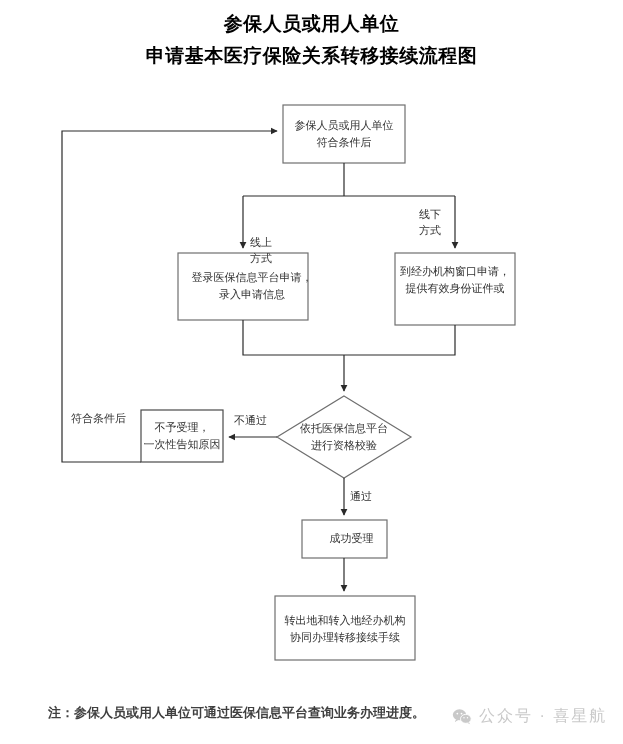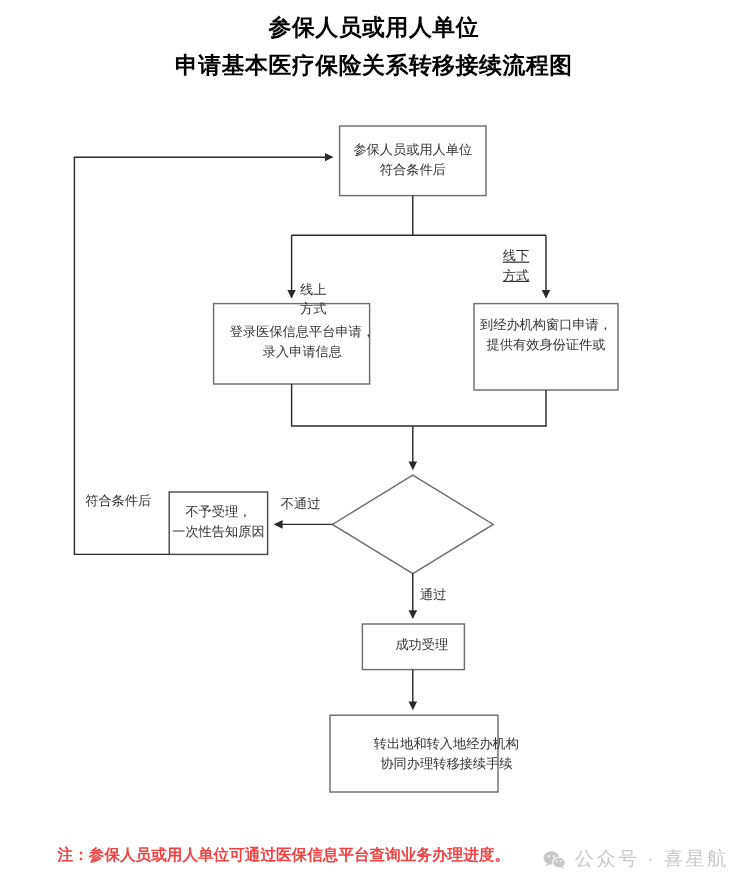--- a/index.html
+++ b/index.html
@@ -59,21 +59,21 @@
     color: #333;
     white-space: nowrap;
   }
   .footer-note {
     position: absolute;
     left: 48px;
     top: 704px;
     font-family: "Liberation Serif", "DejaVu Serif", serif;
     font-weight: bold;
     font-size: 13px;
-    color: #ef4444;
+    color: #404040;
     white-space: nowrap;
   }
   .watermark {
     position: absolute;
     left: 452px;
     top: 706px;
     display: flex;
     align-items: center;
     gap: 7px;
     color: #c9c9c9;
@@ -152,41 +152,45 @@
   <div class="node-label" style="left:178px; top:269px; width:148px;">
     <div>登录医保信息平台申请，</div>
     <div>录入申请信息</div>
   </div>
 
   <div class="node-label" style="left:395px; top:263px; width:120px;">
     <div>到经办机构窗口申请，</div>
     <div>提供有效身份证件或</div>
   </div>
 
+  <div class="node-label" style="left:277px; top:420px; width:134px;">
+    <div>依托医保信息平台</div>
+    <div>进行资格校验</div>
+  </div>
 
   <div class="node-label" style="left:136px; top:419px; width:92px;">
     <div>不予受理，</div>
     <div>一次性告知原因</div>
   </div>
 
   <div class="node-label" style="left:302px; top:530px; width:99px;">
     <div>成功受理</div>
   </div>
 
-  <div class="node-label" style="left:275px; top:612px; width:140px;padding-left:27px;">
+  <div class="node-label" style="left:275px; top:612px; width:140px;">
     <div>转出地和转入地经办机构</div>
     <div>协同办理转移接续手续</div>
   </div>
 
   <div class="edge-label" style="left:250px; top:206px;margin-top:28px;">
     <div>线上</div>
     <div>方式</div>
   </div>
 
-  <div class="edge-label" style="left:419px; top:206px;text-decoration:underline;">
+  <div class="edge-label" style="left:419px; top:206px;">
     <div>线下</div>
     <div>方式</div>
   </div>
 
   <div class="edge-label" style="left:234px; top:412px;">不通过</div>
 
   <div class="edge-label" style="left:350px; top:488px;">通过</div>
 
   <div class="edge-label" style="left:71px; top:410px;">符合条件后</div>
 

